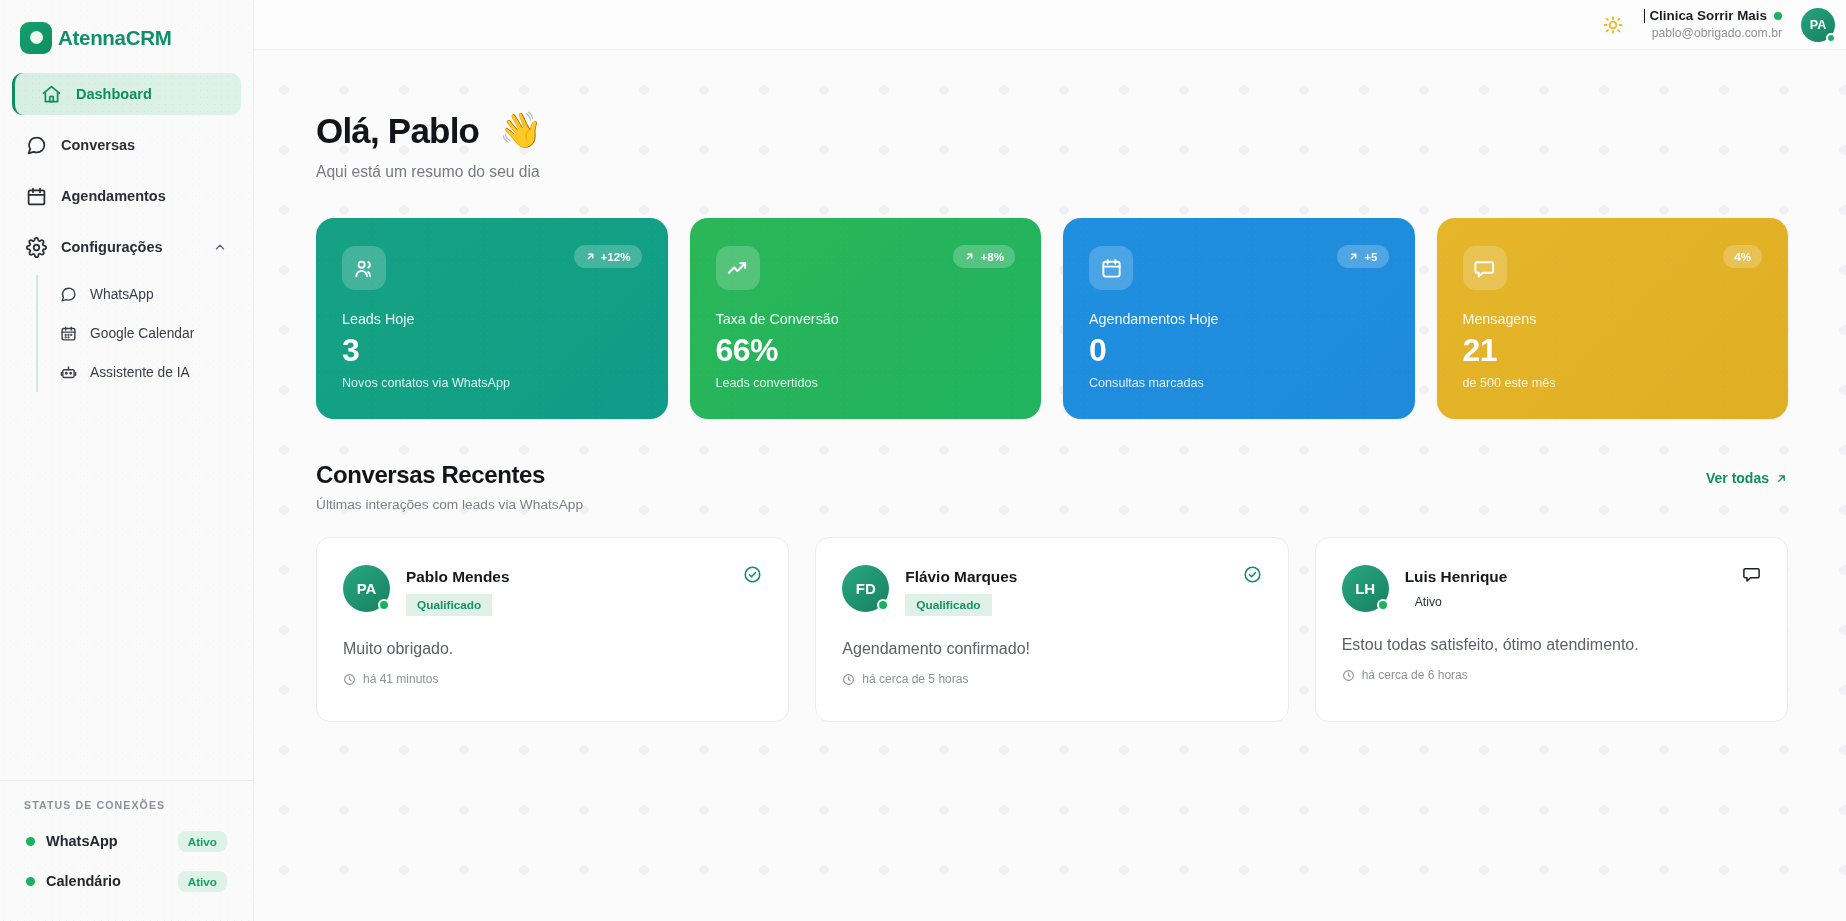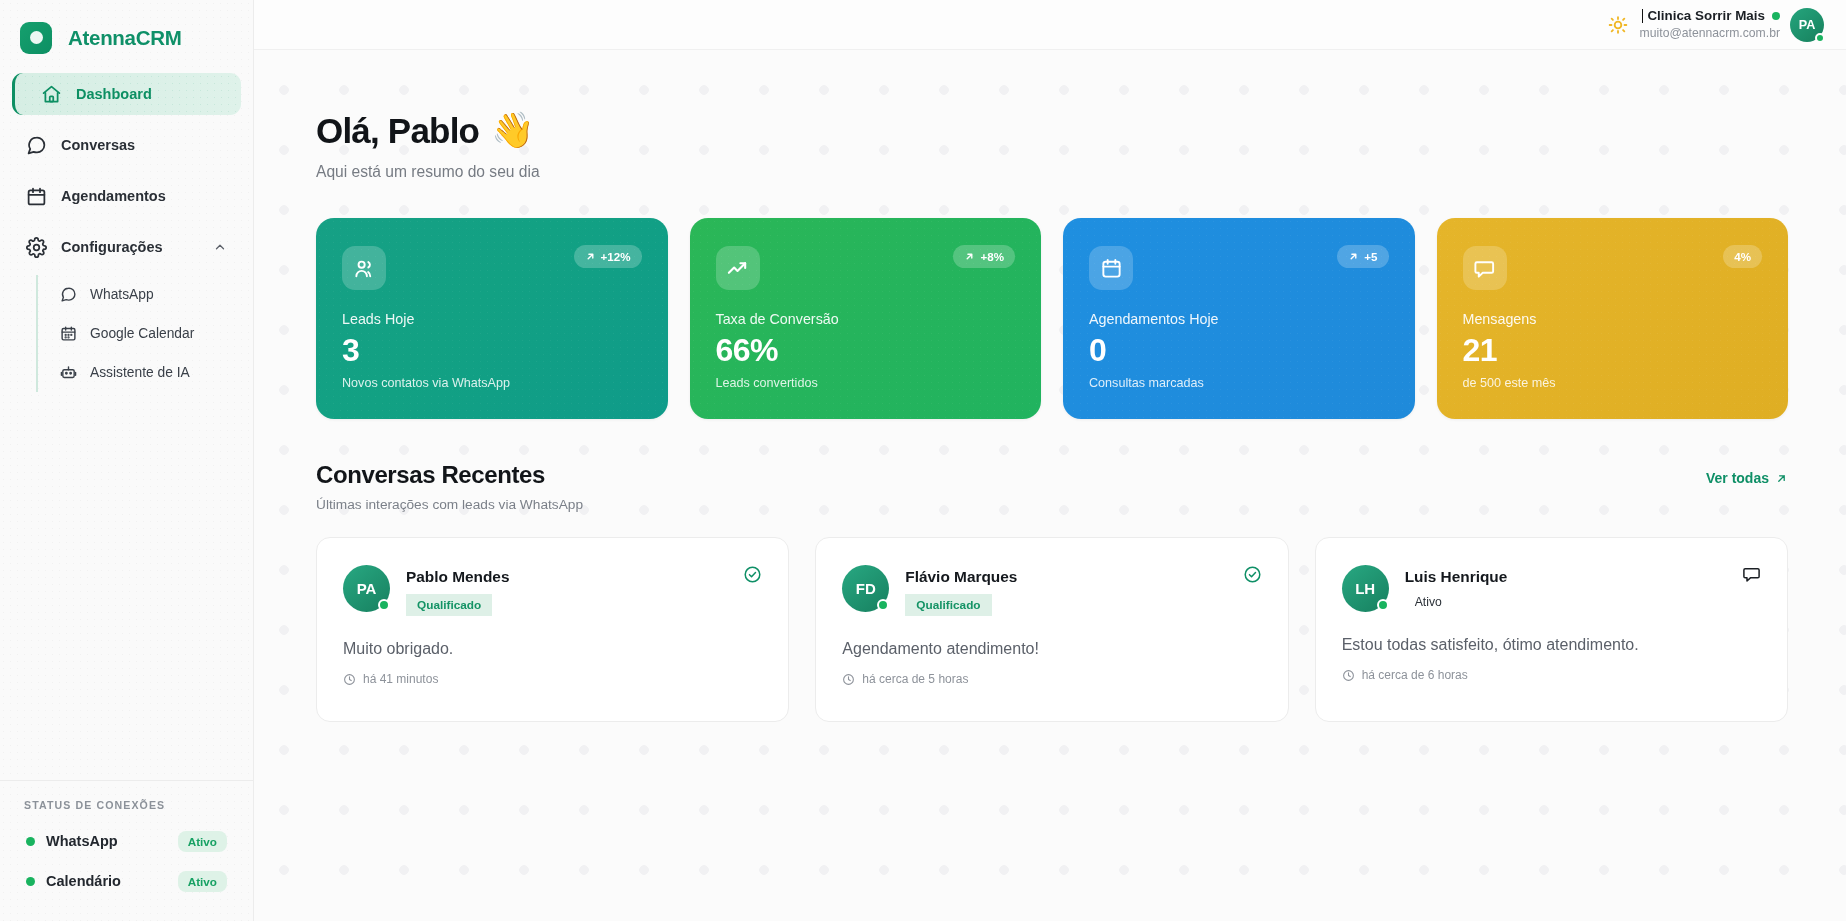--- a/index.html
+++ b/index.html
@@ -16,21 +16,21 @@
     width: 254px; height: 921px;
     background:
       radial-gradient(circle, rgba(0,0,0,0.035) 0.8px, transparent 0.9px) 0 0 / 7px 7px,
       #fafafa;
     border-right: 1px solid #ececec;
     display: flex; flex-direction: column;
     position: relative; z-index: 5;
     flex: 0 0 254px;
   }
   .brand {
-    display: flex; align-items: center; gap: 16px;
+    display: flex; align-items: center; gap: 6px;
     padding: 32px 0 16px 20px;
     height: 59px;
   }
   .brand-mark {
     width: 32px; height: 32px; border-radius: 9px;
     background: linear-gradient(135deg, #15a06e 0%, #0d8f63 100%);
     display: flex; align-items: center; justify-content: center;
     flex: 0 0 32px;
   }
   .brand-mark i {
@@ -101,21 +101,21 @@
     flex: 1 1 auto; height: 921px;
     background:
       radial-gradient(circle, #f1f1f3 4.6px, transparent 5px) 0 0 / 60px 60px,
       #fbfbfb;
     display: flex; flex-direction: column;
     overflow: hidden;
   }
   .topbar {
     height: 50px; flex: 0 0 50px;
     display: flex; align-items: center; justify-content: flex-end;
-    padding-right: 22px; gap: 10px;
+    padding-right: 11px; gap: 19px;
     background: #fdfdfd;
     border-bottom: 1px solid #f0f0f0;
   }
   .sun-btn { width: 24px; height: 24px; display:flex; align-items:center; justify-content:center; cursor:pointer;}
   .user-meta { text-align: right; line-height: 1.25; }
   .user-line1 { display: flex; align-items: center; justify-content: flex-end; gap: 7px; }
   .caret {
     display:inline-block; width: 1.5px; height: 14px; background: #111;
     margin-right: -3px;
   }
@@ -131,21 +131,21 @@
   }
   .avatar-badge {
     position:absolute; right: -1px; bottom: -1px;
     width: 10px; height: 10px; border-radius: 50%;
     background: #19b35f; border: 2px solid #fdfdfd;
   }
 
   .content { padding: 60px 58px 0 62px; overflow: hidden; }
   .greet-title {
     font-size: 35px; font-weight: bold; color: #111418;
-    letter-spacing: -0.8px; display: flex; align-items: center; gap: 12px;
+    letter-spacing: -0.8px; display: flex; align-items: center; gap: 20px;
   }
   .greet-sub { font-size: 15.6px; color: #767b83; margin-top: 12px; }
 
   
   .stats { display: flex; gap: 22px; margin-top: 37px; }
   .stat {
     flex: 1 1 0; height: 201px; border-radius: 18px;
     padding: 28px 26px 24px 26px;
     position: relative; color: #fff; overflow: hidden;
     box-shadow: 0 1px 3px rgba(0,0,0,0.06);
@@ -329,21 +329,21 @@
             <path d="M12 2.6v2.2M12 19.2v2.2M4.2 12H2M22 12h-2.2M5.9 5.9 4.4 4.4M19.6 19.6l-1.5-1.5M18.1 5.9l1.5-1.5M4.4 19.6l1.5-1.5"></path>
           </svg>
       </span>
 
       <div class="user-meta">
         <div class="user-line1">
           <span class="caret"></span>
           <span class="user-org">Clinica Sorrir Mais</span>
           <span class="user-dot"></span>
         </div>
-        <div class="user-mail">muito@atennacrm.com.br</div>
+        <div class="user-mail">pablo@obrigado.com.br</div>
       </div>
 
       <div class="avatar-wrap">
         <div class="avatar">PA</div>
         <span class="avatar-badge"></span>
       </div>
     </header>
 
     <div class="content">
 
@@ -477,21 +477,21 @@
               <div class="conv-name">Flávio Marques</div>
               <span class="badge-qual">Qualificado</span>
             </div>
           </div>
           <div class="conv-status">
             <svg width="19" height="19" viewBox="0 0 24 24" fill="none" stroke="#0e8f66" stroke-width="1.9" stroke-linecap="round" stroke-linejoin="round">
                 <circle cx="12" cy="12" r="9.2"></circle>
                 <path d="M8.2 12.2l2.6 2.6 5-5.4"></path>
               </svg>
           </div>
-          <div class="conv-msg">Agendamento atendimento!</div>
+          <div class="conv-msg">Agendamento confirmado!</div>
           <div class="conv-time">
             <svg width="13" height="13" viewBox="0 0 24 24" fill="none" stroke="#8d929a" stroke-width="2" stroke-linecap="round" stroke-linejoin="round">
                 <circle cx="12" cy="12" r="9"></circle>
                 <path d="M12 7.2V12l3.2 2"></path>
               </svg>
             <span>há cerca de 5 horas</span>
           </div>
         </div>
 
         <div class="conv">

